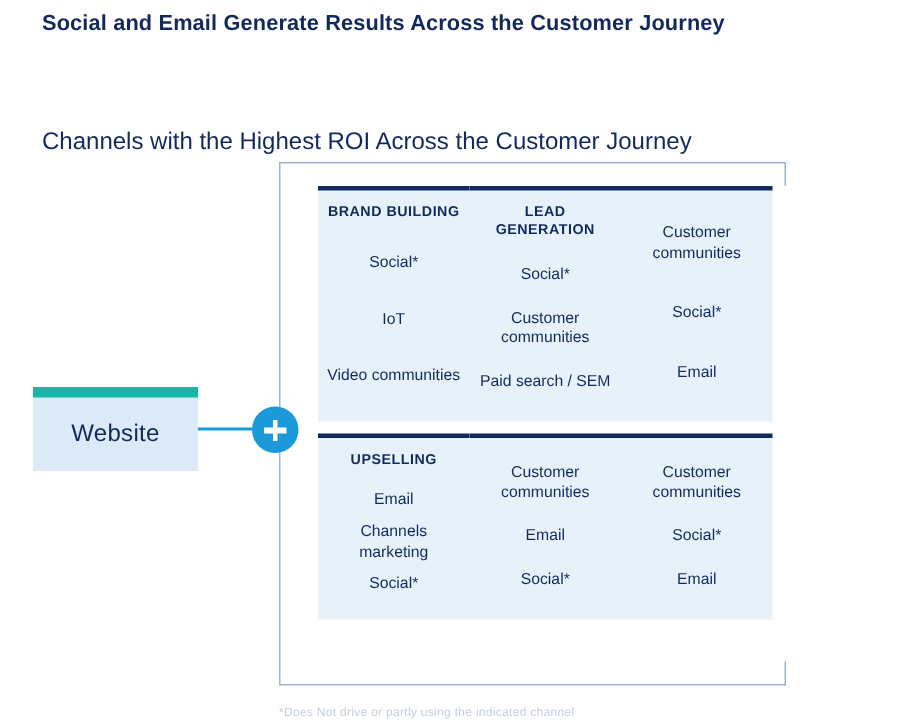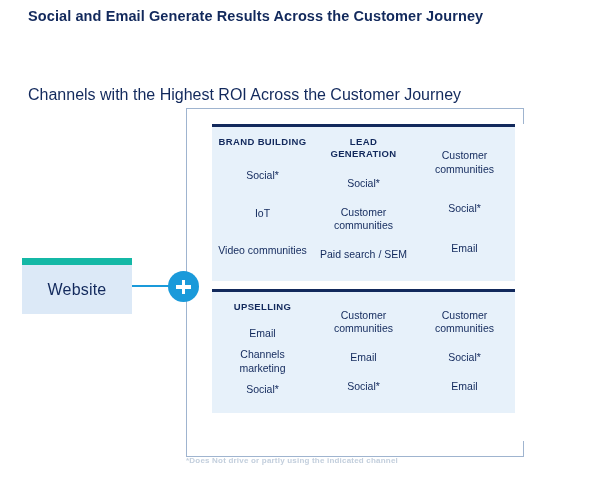--- a/index.html
+++ b/index.html
@@ -179,25 +179,24 @@
   .card-item {
     font-size: 10.5px;
     color: #12295c;
     text-align: center;
     line-height: 1.25;
   }
 
   #footnote {
     position: absolute;
     left: 186px;
-    top: 456px;
+    top: 470px;
     font-size: 8px;
     color: #c3cfdd;
     letter-spacing: 0.2px;
-    font-weight: bold;
   }
 </style>
 </head>
 <body>
 
 <div id="page-title">Social and Email Generate Results Across the Customer Journey</div>
 <div id="subtitle">Channels with the Highest ROI Across the Customer Journey</div>
 
 <div class="frame-line" id="frame-top"></div>
 <div class="frame-line" id="frame-left"></div>

